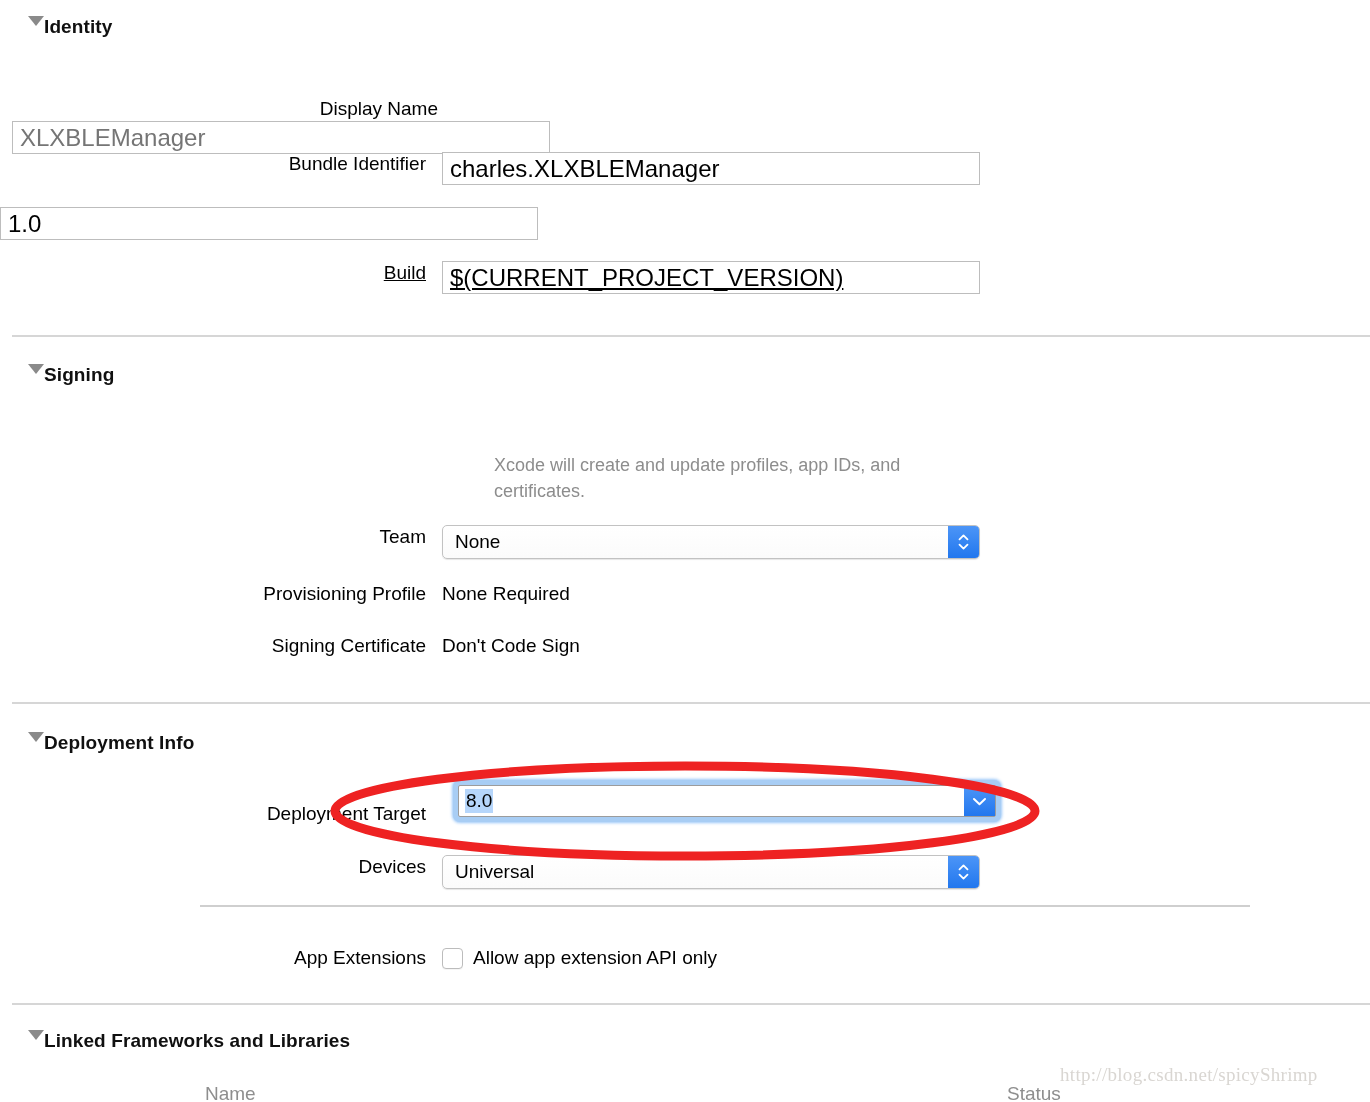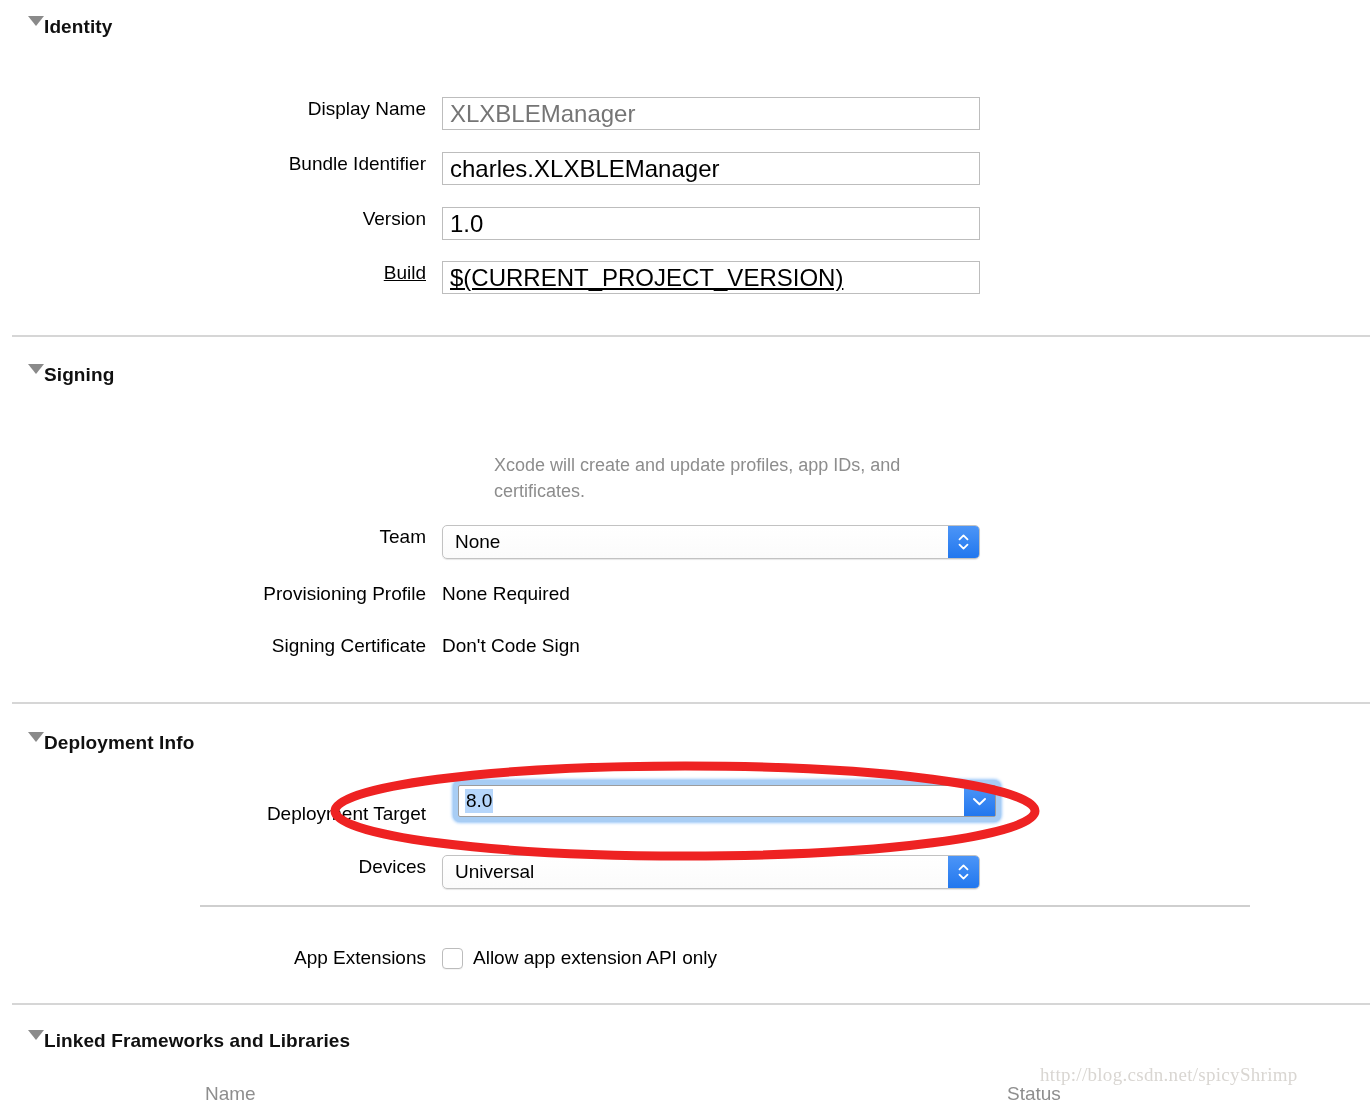--- a/index.html
+++ b/index.html
@@ -246,44 +246,44 @@
   }
 
   
   .watermark {
     position: absolute;
     font-family: "Liberation Serif", "DejaVu Serif", serif;
     font-size: 19px;
     color: #d9d6d2;
     white-space: nowrap;
     letter-spacing: 0.3px;
+    margin-left: 20px;
   }
 </style>
 </head>
 <body>
 
 <div class="canvas">
 
   <div class="section-header" style="left:28px; top:16px;">
     <span class="disclosure"></span>
     <span class="section-title">Identity</span>
   </div>
 
-  <div class="row" style="left:0px; top:97px;">
+  <div class="row" style="left:12px; top:97px;flex-direction:column;">
     <span class="field-label">Display Name</span>
     <input class="textfield placeholder-style" type="text" readonly="" placeholder="XLXBLEManager" style="">
   </div>
 
   <div class="row" style="left:0px; top:152px;">
     <span class="field-label">Bundle Identifier</span>
     <input class="textfield" type="text" readonly="" value="charles.XLXBLEManager" style="">
   </div>
 
   <div class="row" style="left:0px; top:207px;">
-    <span class="field-label">Version</span>
     <input class="textfield" type="text" readonly="" value="1.0" style="">
   </div>
 
   <div class="row" style="left:0px; top:261px;text-decoration:underline;">
     <span class="field-label">Build</span>
     <input class="textfield" type="text" readonly="" value="$(CURRENT_PROJECT_VERSION)" style="">
   </div>
 
   <div class="divider-full" style="top:335px;"></div>
 

